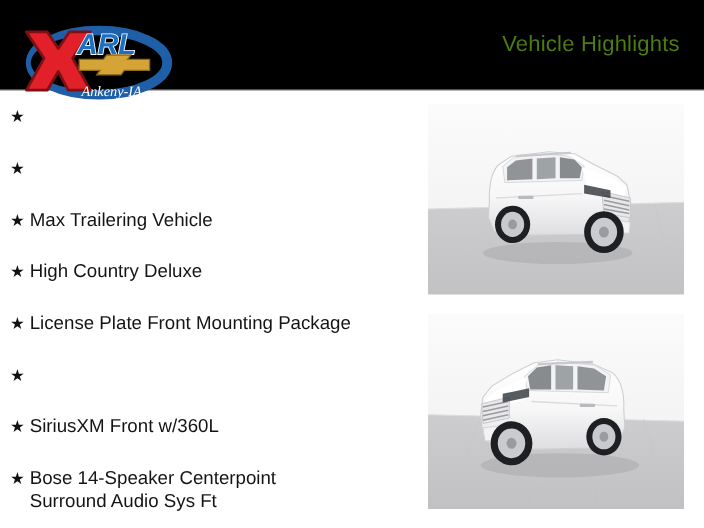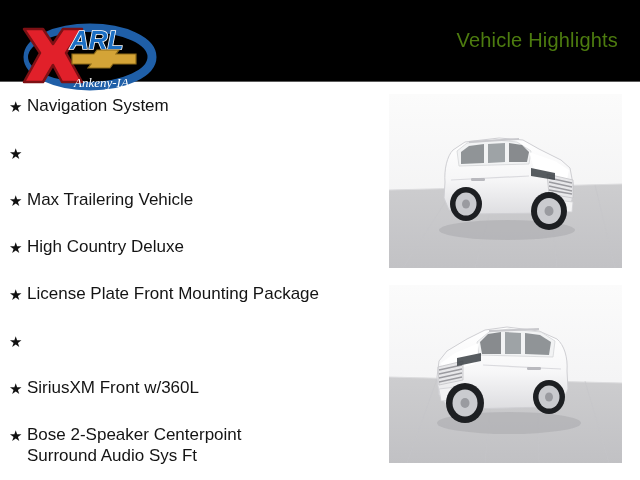--- a/index.html
+++ b/index.html
@@ -127,21 +127,20 @@
       </svg>
     </div>
 
     <div id="header-title">Vehicle Highlights</div>
   </div>
 
   <div id="features">
 
     <div class="feature-row">
       <span class="feature-bullet">★</span>
-      <span class="feature-label">Navigation System</span>
     </div>
 
     <div class="feature-row">
       <span class="feature-bullet">★</span>
     </div>
 
     <div class="feature-row">
       <span class="feature-bullet">★</span>
       <span class="feature-label">Max Trailering Vehicle</span>
     </div>
@@ -160,21 +159,21 @@
       <span class="feature-bullet">★</span>
     </div>
 
     <div class="feature-row">
       <span class="feature-bullet">★</span>
       <span class="feature-label">SiriusXM Front w/360L</span>
     </div>
 
     <div class="feature-row">
       <span class="feature-bullet">★</span>
-      <span class="feature-label">Bose 2-Speaker Centerpoint
+      <span class="feature-label">Bose 14-Speaker Centerpoint
 Surround Audio Sys Ft</span>
     </div>
 
   </div>
 
   <div class="photo" id="photo-1">
     <svg viewBox="0 0 233 174" xmlns="http://www.w3.org/2000/svg">
       <defs>
         <linearGradient id="bg1" x1="0" y1="0" x2="0" y2="1">
           <stop offset="0" stop-color="#fbfbfb"></stop>

